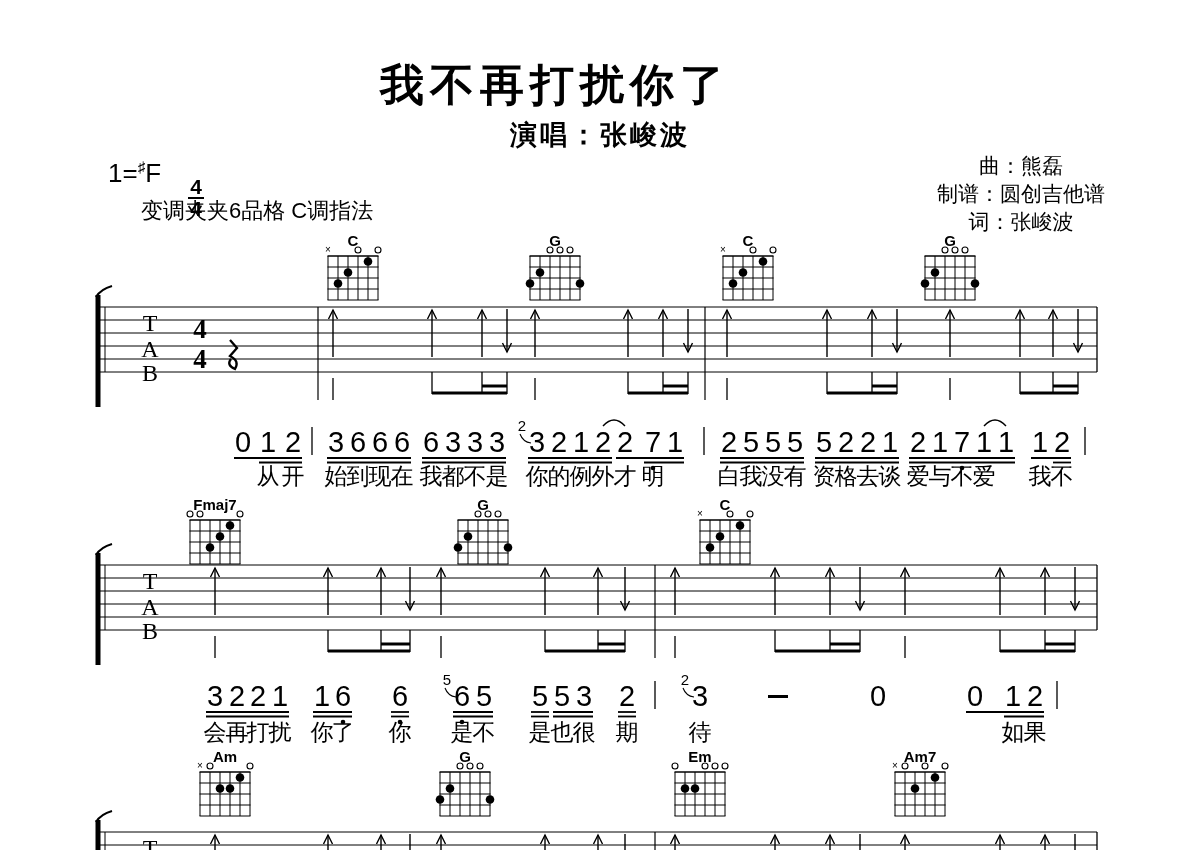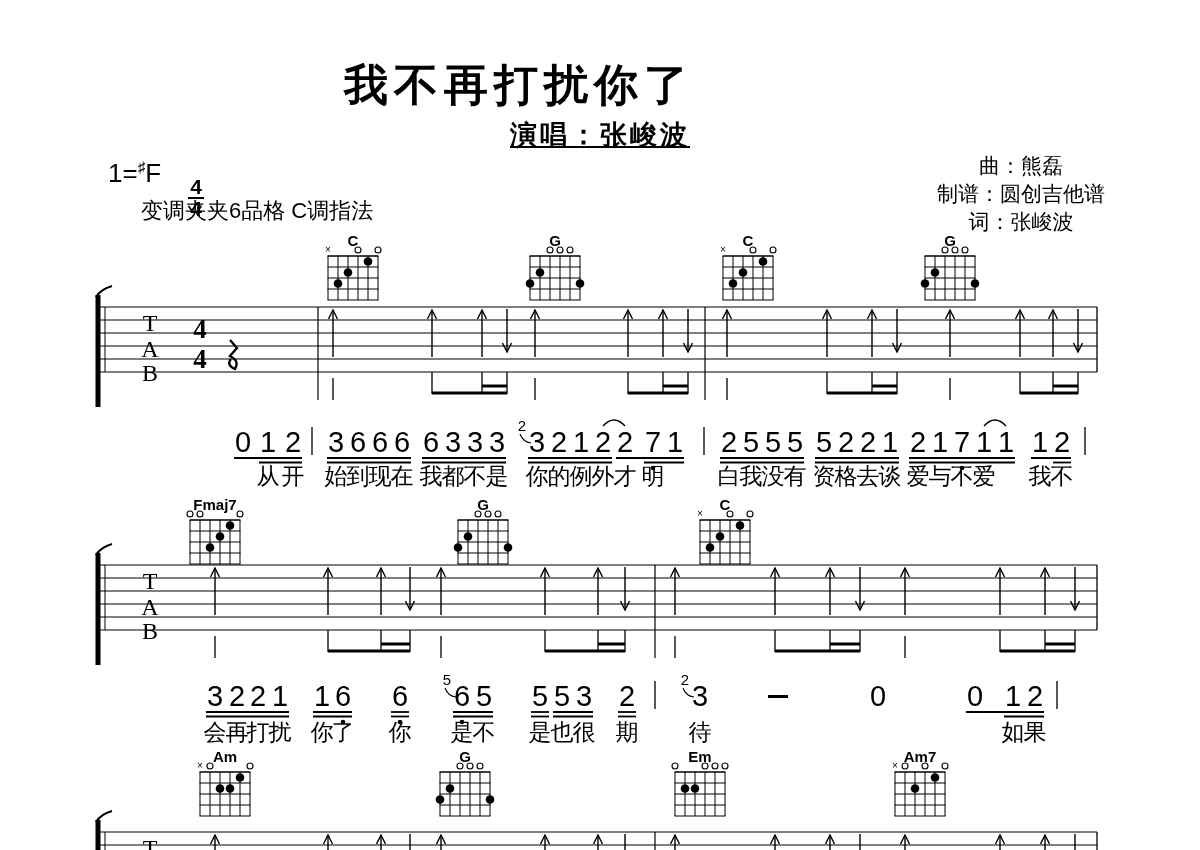--- a/index.html
+++ b/index.html
@@ -1,20 +1,20 @@
 <!DOCTYPE html>
 <html><head>
 <meta charset="utf-8">
 <style>
   html,body{margin:0;padding:0;}
   body{width:1200px;height:850px;overflow:hidden;background:#ffffff;position:relative;
        font-family:"Liberation Sans",sans-serif;color:#000;}
   .abs{position:absolute;}
-  .title{top:56px;left:0;width:1038px;text-align:center;font-size:44px;font-weight:bold;letter-spacing:6px;}
-  .subtitle{top:117px;left:0;width:1200px;text-align:center;font-size:27px;font-weight:bold;letter-spacing:3px;text-decoration:underline;}
+  .title{top:56px;left:0;width:1038px;text-align:center;font-size:44px;font-weight:bold;letter-spacing:6px;padding-left:36px;}
+  .subtitle{top:117px;left:0;width:1200px;text-align:center;font-size:27px;font-weight:bold;letter-spacing:3px;}
   .keysig{top:158px;left:108px;font-size:26px;}
   .keysig .sharp{font-size:15px;position:relative;top:-10px;font-weight:bold;}
   .keysig .keynote{font-size:26px;}
   .frac{display:inline-flex;flex-direction:column;align-items:center;margin-left:20px;
         font-size:21px;line-height:20px;vertical-align:-12px;font-weight:bold;}
   .frac .ft{border-bottom:2px solid #000;padding:0 2px;}
   .capo{top:196px;left:100px;font-size:22px;margin-left:41px;}
   .credits{top:152px;right:95px;text-align:center;font-size:21px;line-height:28px;}
   #music{position:absolute;top:0;left:0;}
 </style>

